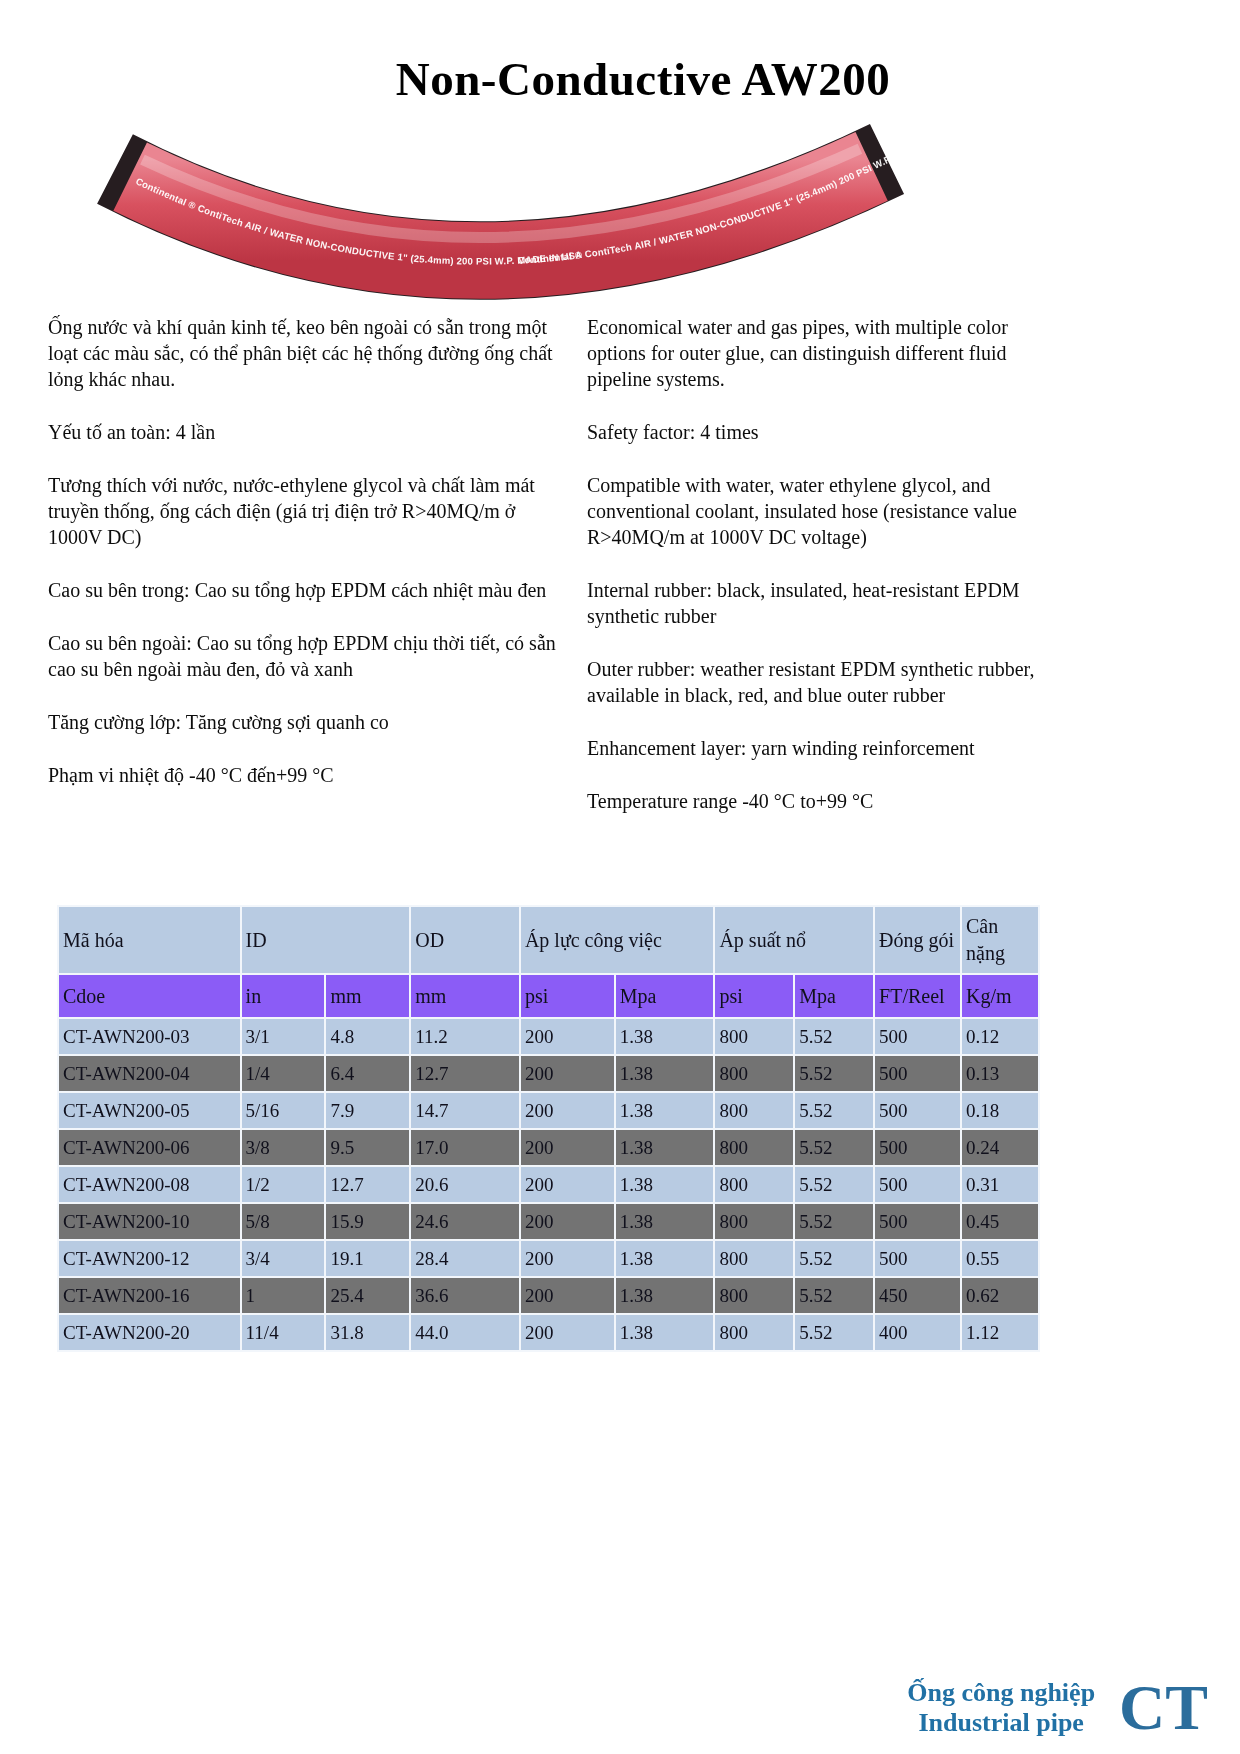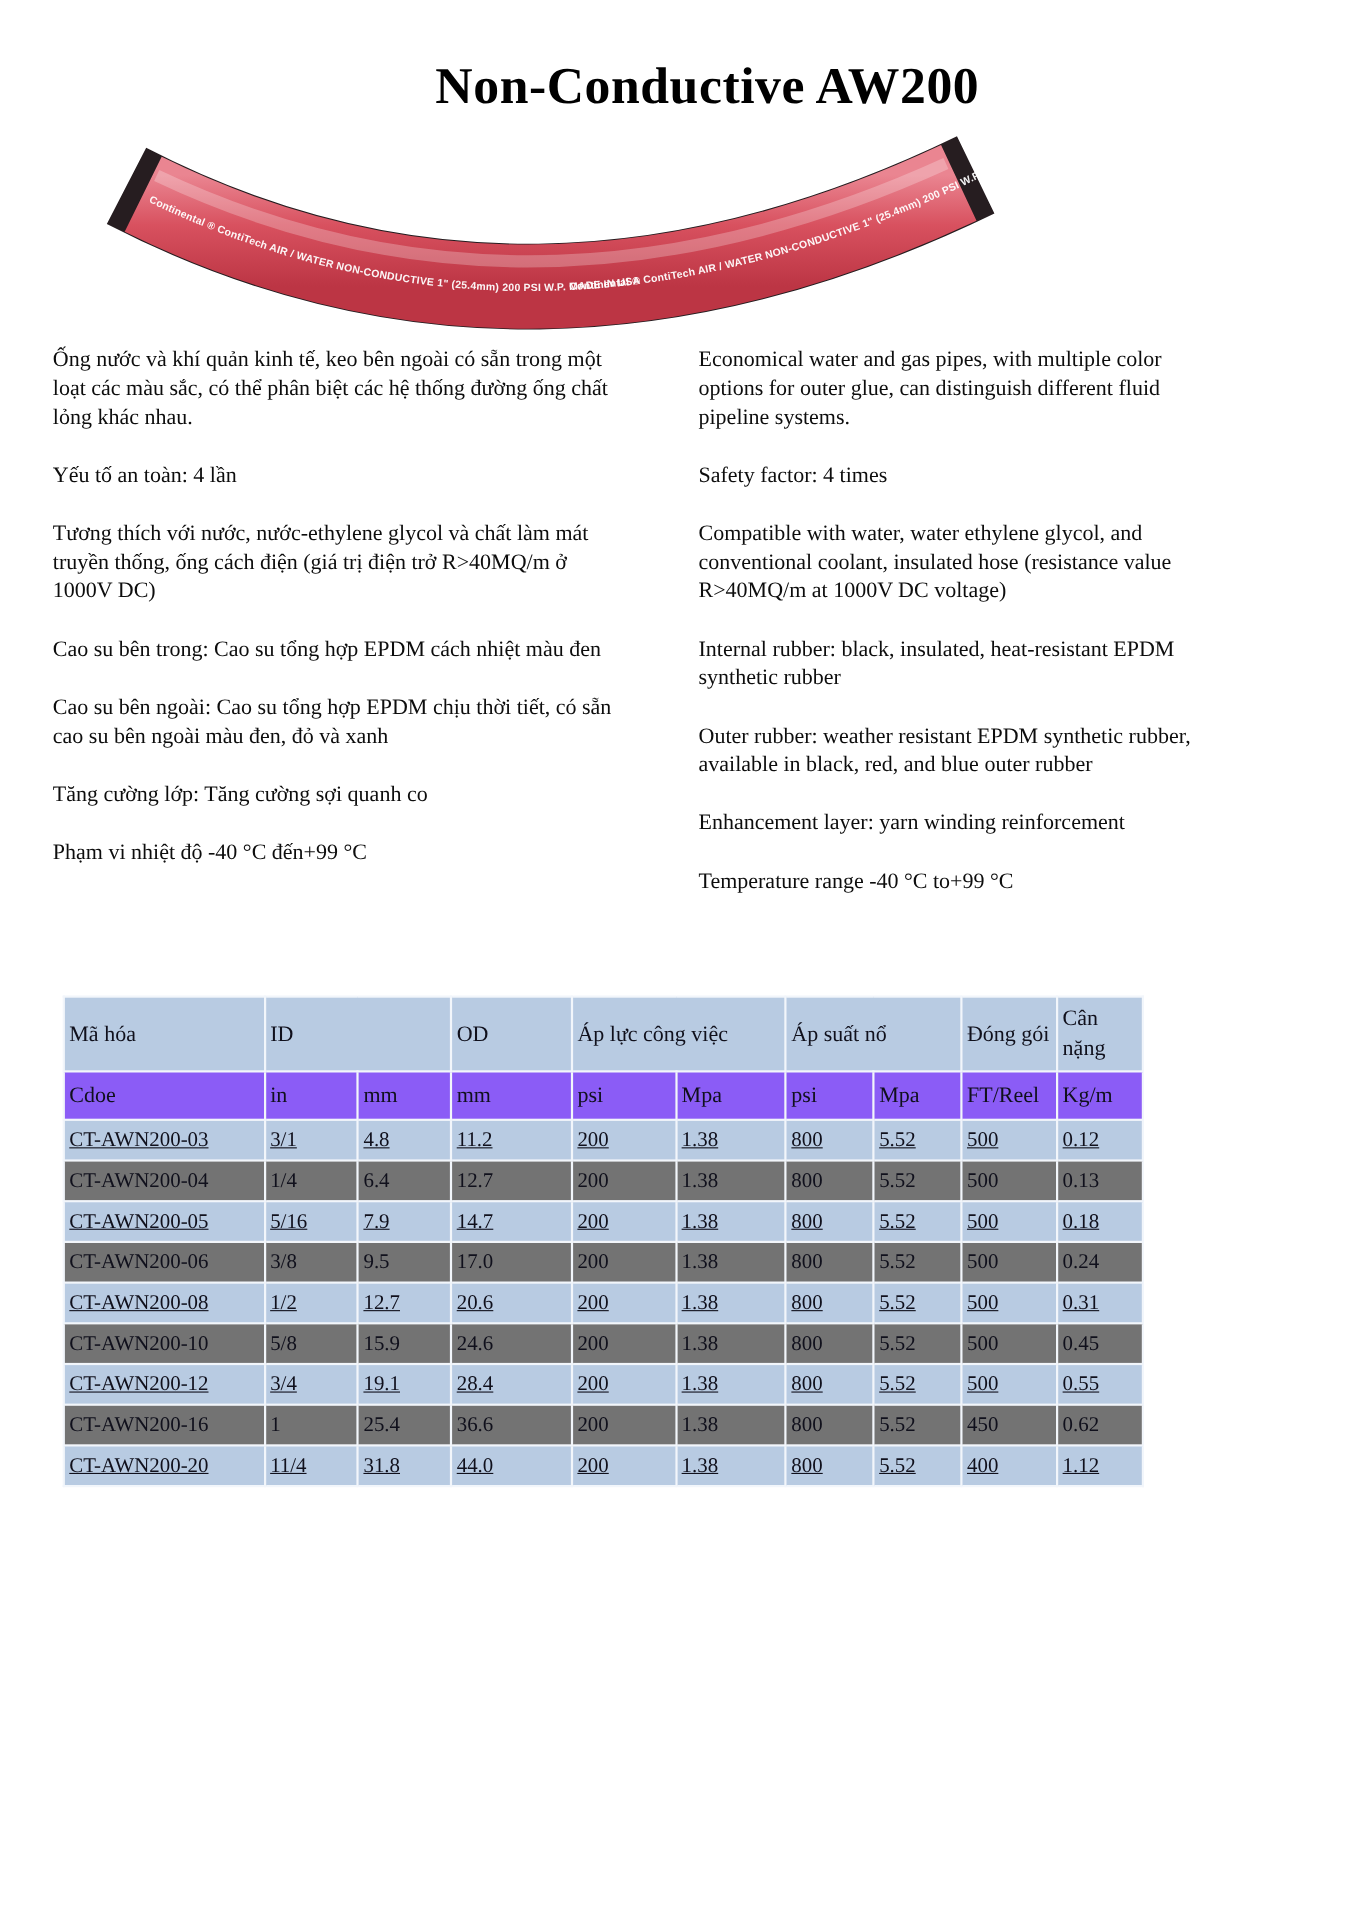--- a/index.html
+++ b/index.html
@@ -25,21 +25,20 @@
     font-size:9.5px;
     font-weight:bold;
     letter-spacing:0.2px;
     fill:#ffffff;
     opacity:0.95;
   }
   .columns{
     display:flex;
     padding:0 90px 0 48px;
     margin-top:0;
-    gap:48px;
   }
   .col{font-size:20px;line-height:26px;color:#0d0d0d;}
   .col p{margin:0 0 27px 0;}
   .col-left{width:517px;margin-right:22px;}
   .col-right{width:480px;}
   table.spec{
     margin:64px 0 0 57px;
     width:983px;
     border-collapse:collapse;
     font-size:19px;
@@ -56,21 +55,21 @@
     height:66px;
     font-size:20px;
     line-height:1.35;
   }
   table.spec thead tr.h2 th{
     background:#8b5cf6;
     height:42px;
     font-size:20px;
   }
   table.spec tbody tr{height:37px;}
-  table.spec tbody tr.row-dark td{background:#b8cbe2;text-decoration:underline;}
+  table.spec tbody tr.row-dark td{background:#b8cbe2;}
   table.spec tbody tr.row-light td{background:#737373;font-family:Liberation Serif, serif;}
   .footer{
     position:absolute;
     right:32px;
     bottom:14px;
     display:flex;
     align-items:center;
   }
   .footer .brand-lines{
     text-align:center;
@@ -278,14 +277,21 @@
           <td>200</td>
           <td>1.38</td>
           <td>800</td>
           <td>5.52</td>
           <td>400</td>
           <td>1.12</td>
         </tr>
       </tbody>
   </table>
 
+  <div class="footer">
+    <div class="brand-lines">
+      <div>Ống công nghiệp</div>
+      <div>Industrial pipe</div>
+    </div>
+    <div class="brand-mark">CT</div>
+  </div>
 
 </div>
 
 </body></html>

